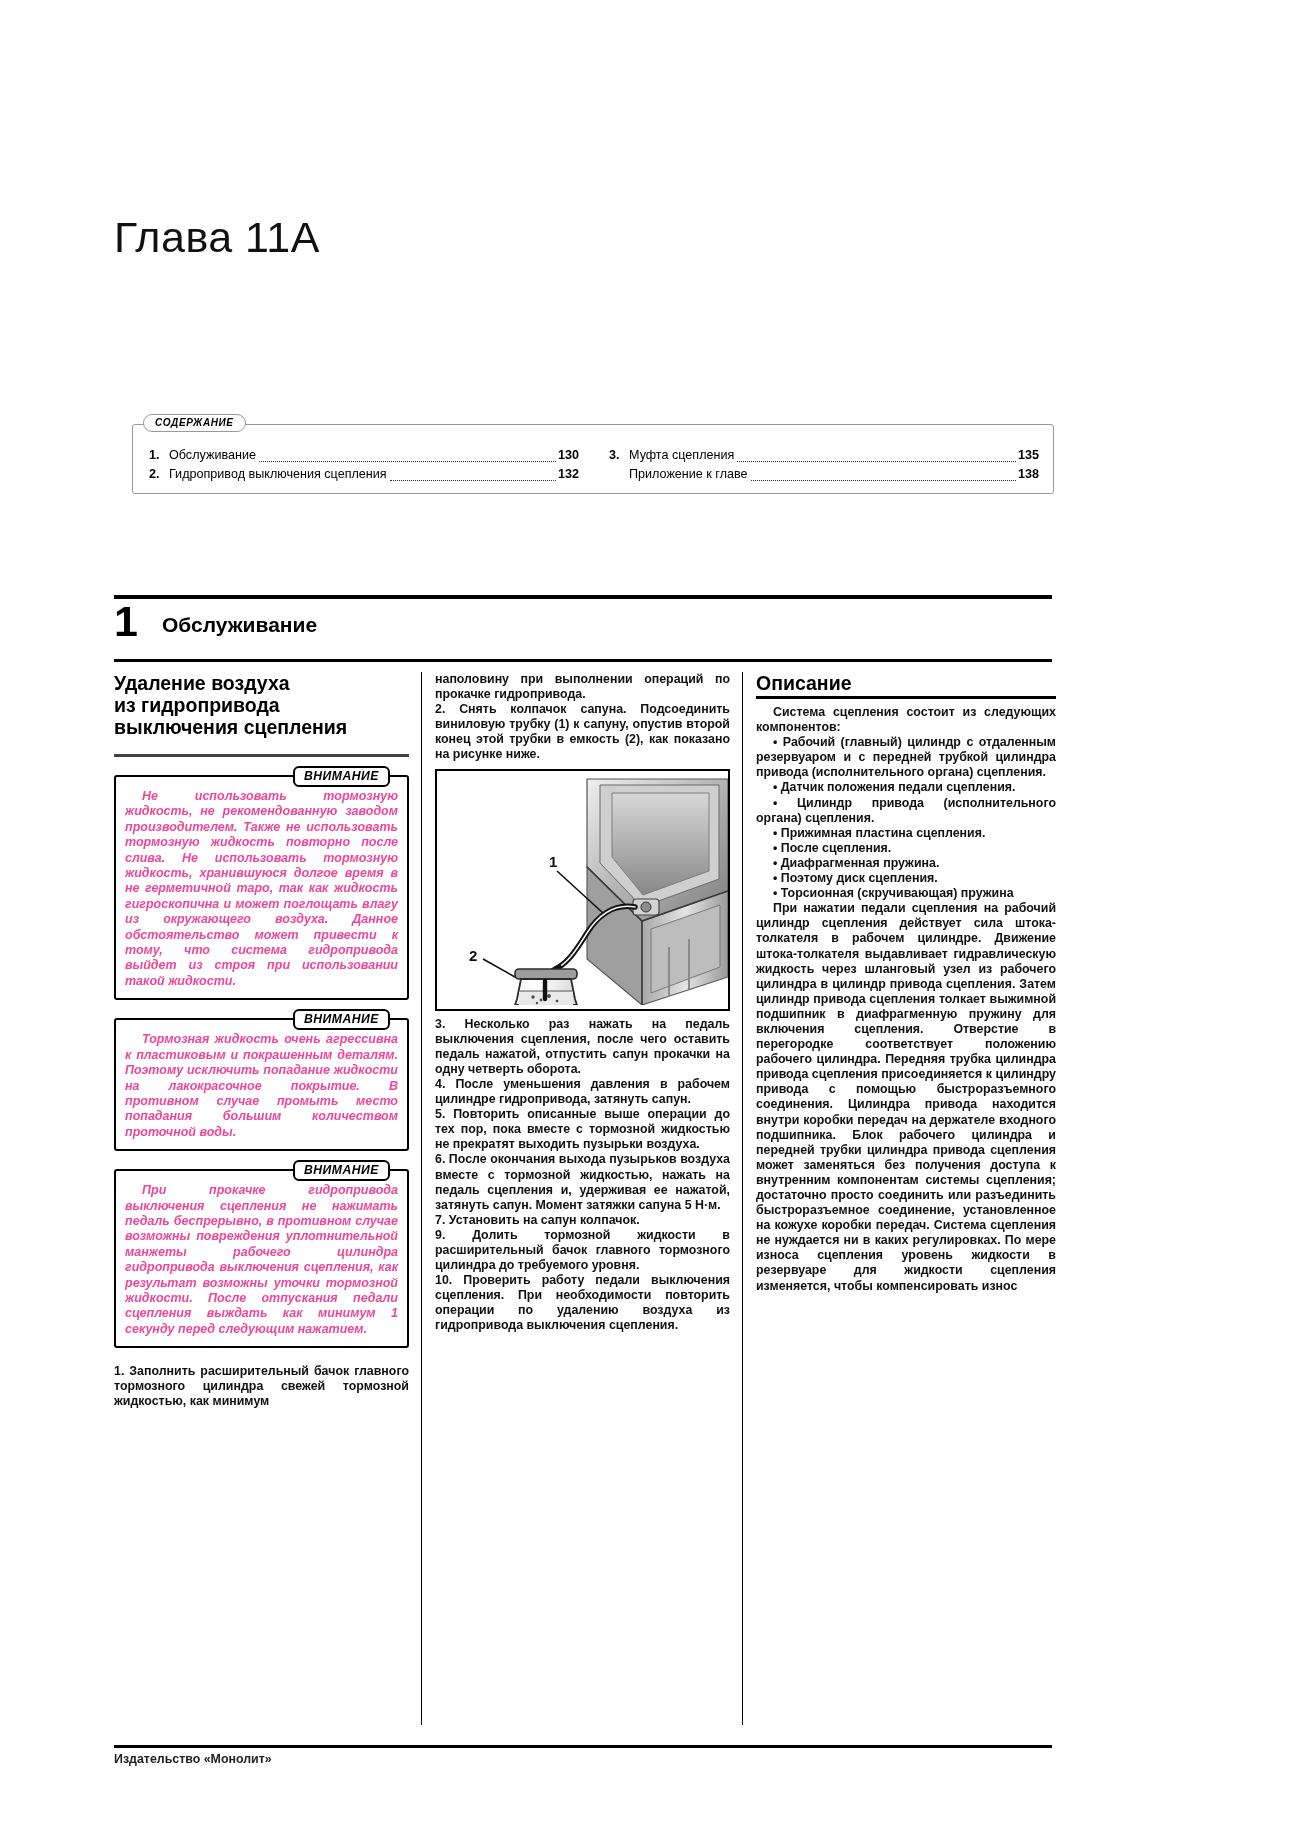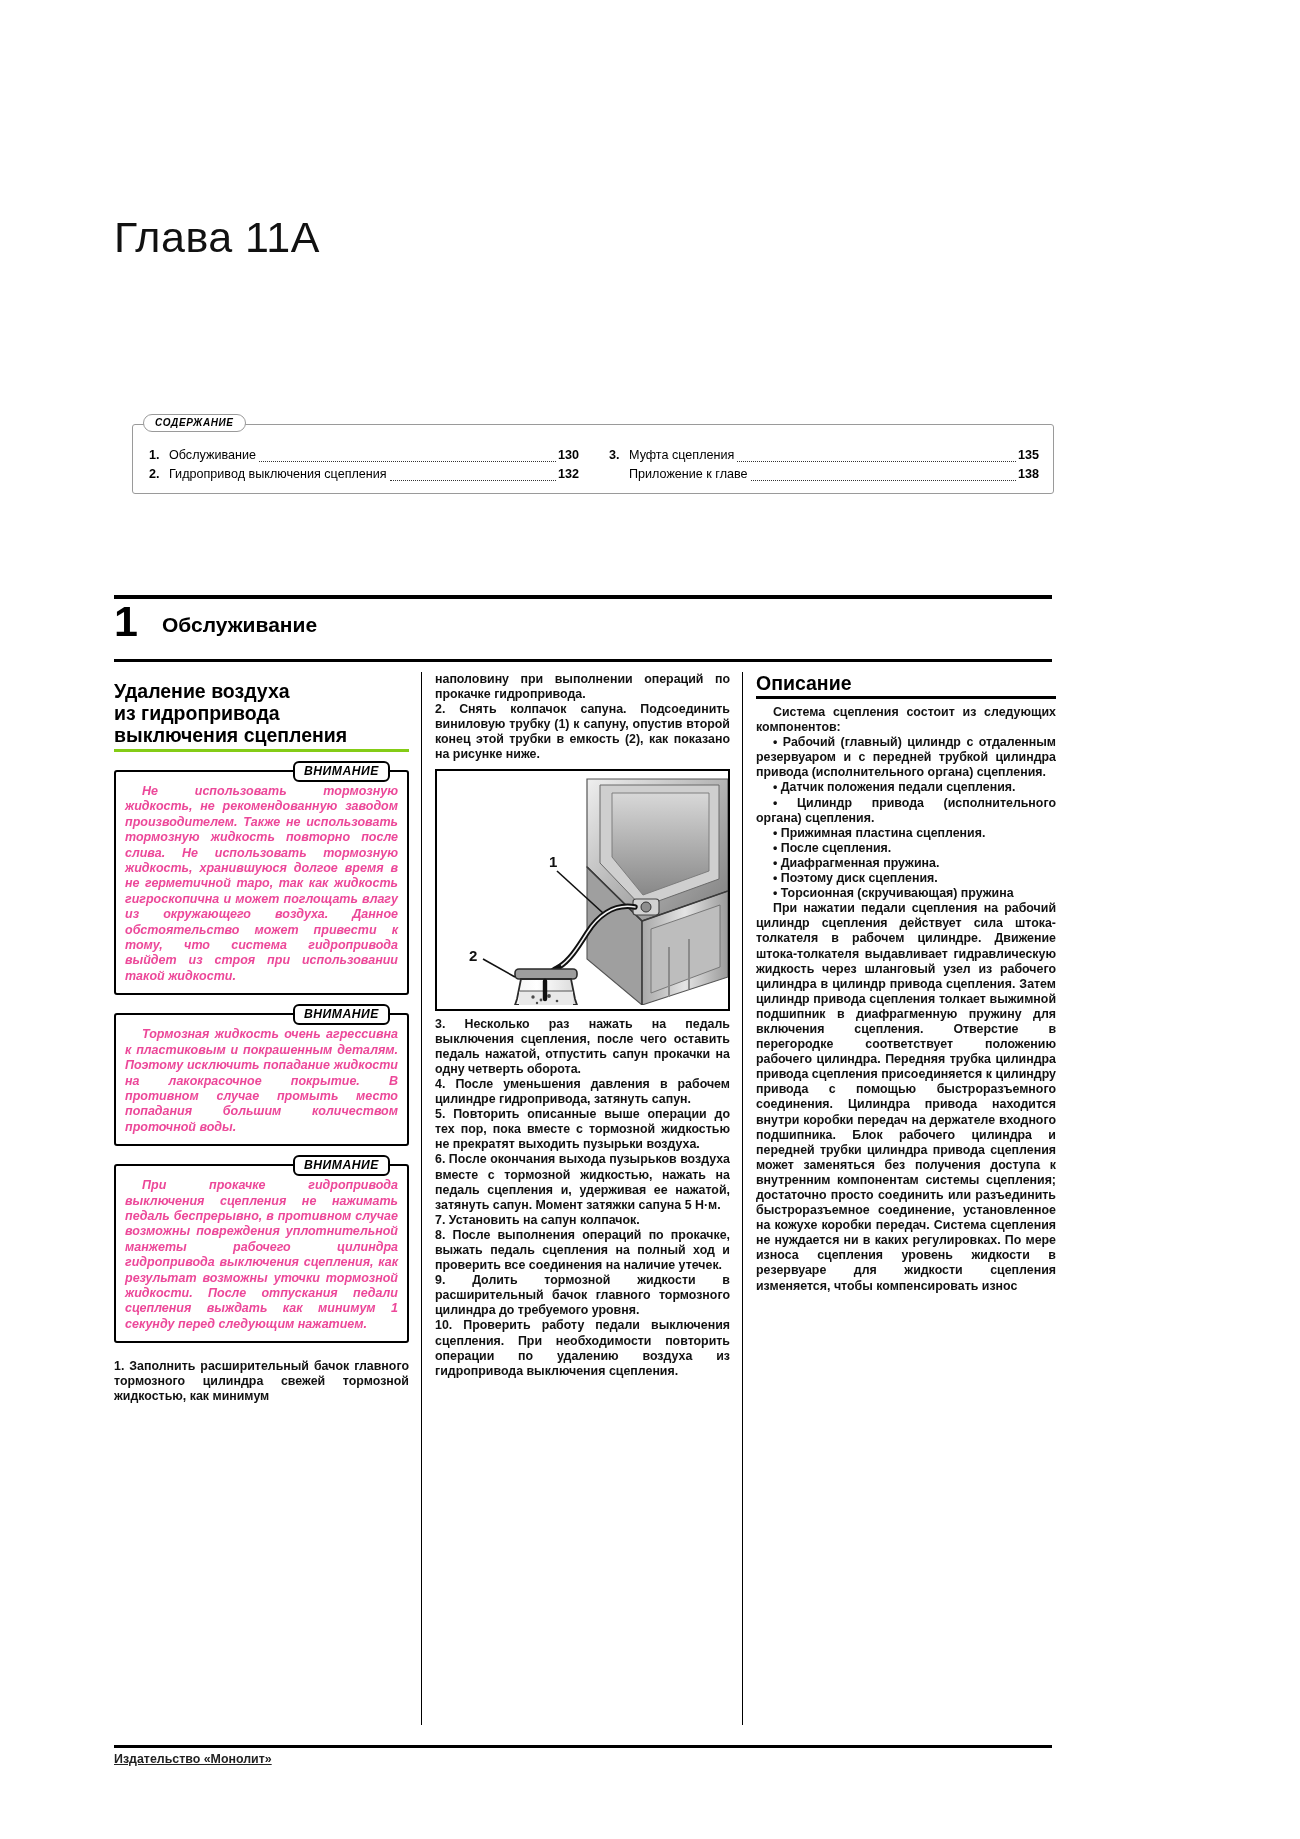--- a/index.html
+++ b/index.html
@@ -92,21 +92,21 @@
     position:absolute;top:0;width:1px;height:1053px;background:#000;
   }
   .vrule-a{left:307px;}
   .vrule-b{left:628px;}
 
   
   .col-h{
     font-size:19.5px;font-weight:bold;line-height:22px;margin:0 0 2px 0;
   }
   .col-h.rule-under{
-    border-bottom:3px solid #84cc16;padding-bottom:3px;margin-bottom:7px;margin-top:8px;
+    border-bottom:3px solid #404040;padding-bottom:16px;margin-bottom:7px;
   }
   .col-h-center{
     font-size:19.5px;font-weight:bold;line-height:22px;
     border-bottom:3px solid #000;padding-bottom:2px;margin:0 0 6px 0;
   }
 
   
   p.bt{
     font-size:12.4px;line-height:15.1px;
     text-align:justify;margin:0 0 0 0;
@@ -147,21 +147,21 @@
     position:relative;overflow:hidden;background:#fff;
   }
   .fig-svg{position:absolute;left:0;top:0;}
 
   
   .foot-rule{
     position:absolute;left:4px;top:1745px;width:938px;height:2.5px;background:#000;
   }
   .footer{
     position:absolute;left:4px;top:1752px;
-    font-size:12.4px;font-weight:bold;color:#222;text-decoration:underline;
+    font-size:12.4px;font-weight:bold;color:#222;
   }
 </style>
 </head>
 <body>
 
 <div class="page">
  <div class="sheet">
 
   <div class="chapter-label">Глава 11A</div>
 
@@ -307,21 +307,20 @@
             <text x="32" y="190" font-family="Liberation Sans, sans-serif" font-size="15" font-weight="bold" fill="#111">2</text>
           </g>
         </svg>
       </div>
 
       <p class="bt">3. Несколько раз нажать на педаль выключения сцепления, после чего оставить педаль нажатой, отпустить сапун прокачки на одну четверть оборота.</p>
       <p class="bt">4. После уменьшения давления в рабочем цилиндре гидропривода, затянуть сапун.</p>
       <p class="bt">5. Повторить описанные выше операции до тех пор, пока вместе с тормозной жидкостью не прекратят выходить пузырьки воздуха.</p>
       <p class="bt">6. После окончания выхода пузырьков воздуха вместе с тормозной жидкостью, нажать на педаль сцепления и, удерживая ее нажатой, затянуть сапун. Момент затяжки сапуна 5 Н·м.</p>
       <p class="bt">7. Установить на сапун колпачок.</p>
-      <p class="bt">8. После выполнения операций по прокачке, выжать педаль сцепления на полный ход и проверить все соединения на наличие утечек.</p>
       <p class="bt">9. Долить тормозной жидкости в расширительный бачок главного тормозного цилиндра до требуемого уровня.</p>
       <p class="bt">10. Проверить работу педали выключения сцепления. При необходимости повторить операции по удалению воздуха из гидропривода выключения сцепления.</p>
     </div>
 
     <div class="col col-3">
       <div class="col-h-center">Описание</div>
       <p class="bt indent">Система сцепления состоит из следующих компонентов:</p>
       <p class="bullet">• Рабочий (главный) цилиндр с отдаленным резервуаром и с передней трубкой цилиндра привода (исполнительного органа) сцепления.</p>
       <p class="bullet">• Датчик положения педали сцепления.</p>
       <p class="bullet">• Цилиндр привода (исполнительного органа) сцепления.</p>

